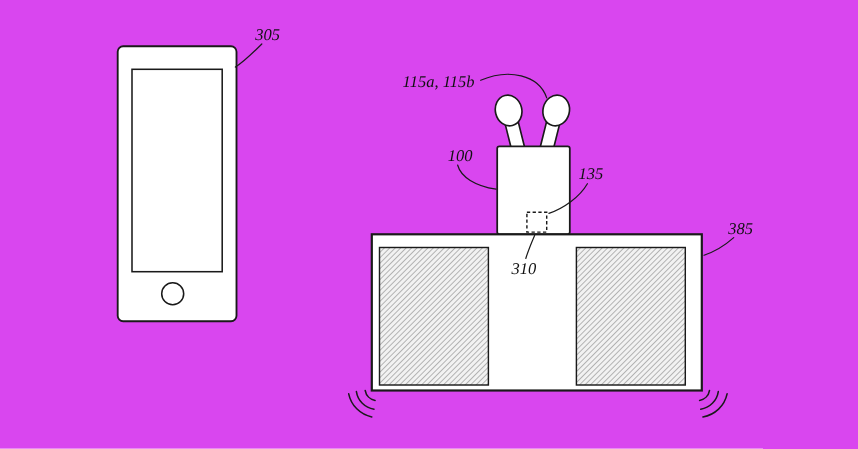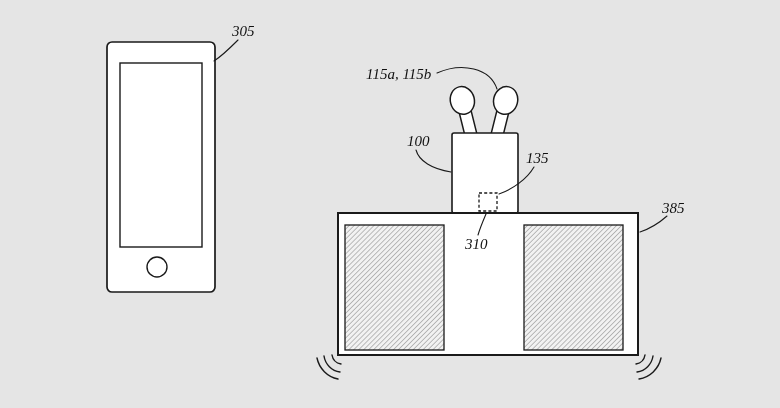--- a/index.html
+++ b/index.html
@@ -4,21 +4,21 @@
   <style>
     html, body {
       margin: 0;
       padding: 0;
       background: #ffffff;
     }
     .stage {
       position: relative;
       width: 780px;
       height: 408px;
-      background: #e5e5e5;
+      background: #d946ef;
       overflow: hidden;
       font-family: "Liberation Serif", "DejaVu Serif", serif;
     }
     svg { display: block; }
     .ref-label {
       font-family: "Liberation Serif", "DejaVu Serif", serif;
       font-style: italic;
       font-size: 15px;
       fill: #111111;
     }

